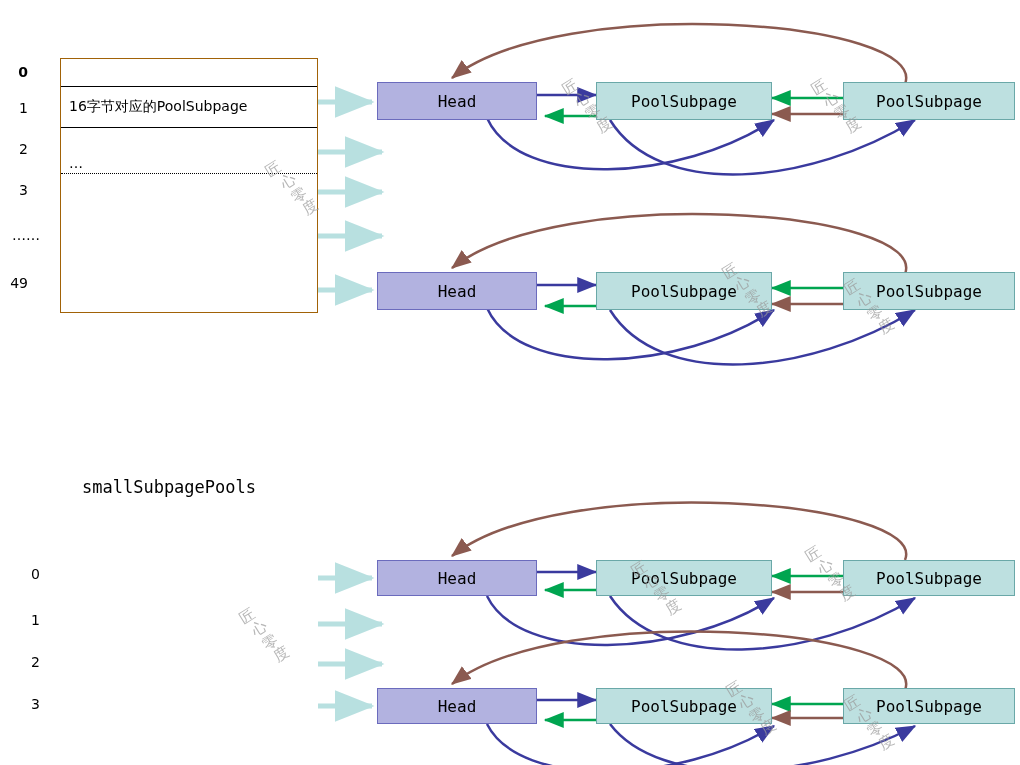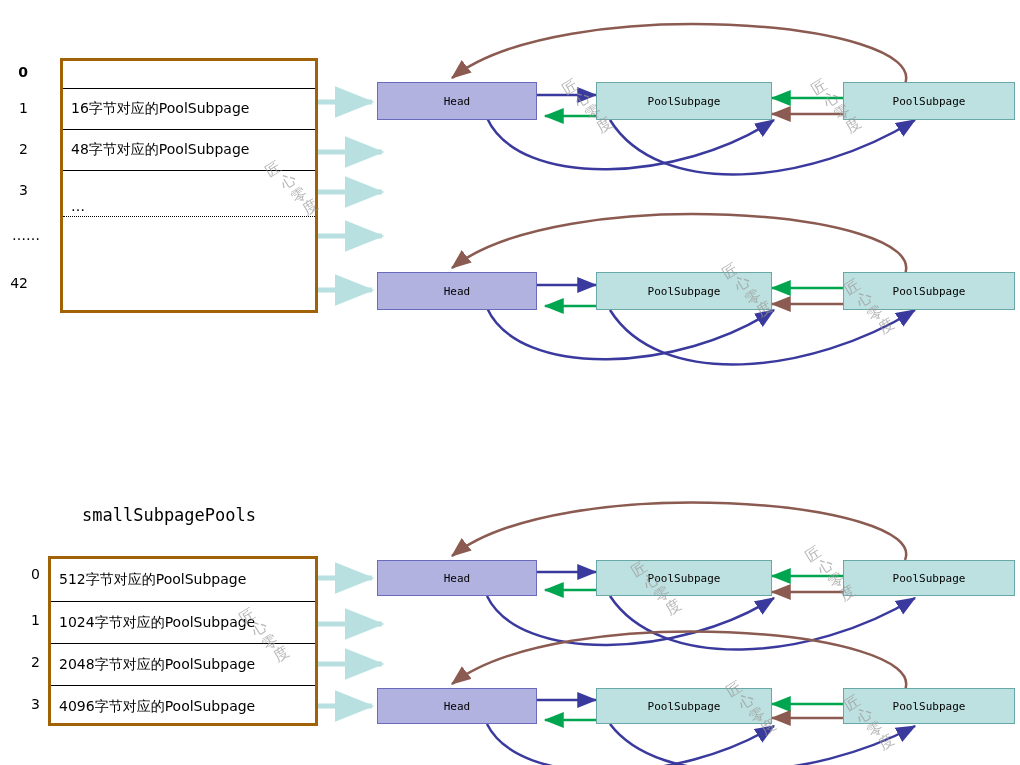--- a/index.html
+++ b/index.html
@@ -29,21 +29,21 @@
   }
   .title {
     position: absolute;
     font-family: "DejaVu Sans Mono", monospace;
     font-size: 17px;
     color: #000000;
     white-space: nowrap;
   }
   .table {
     position: absolute;
-    border: 3px solid #a16207;
+    border: 1px solid #a16207;
     box-sizing: border-box;
     background: #ffffff;
   }
   .trow {
     box-sizing: border-box;
     border-bottom: 1px solid #000000;
     display: flex;
     align-items: center;
     padding-left: 8px;
     font-size: 14px;
@@ -61,21 +61,21 @@
   }
   .idx.bold { font-weight: bold; }
   .node {
     position: absolute;
     box-sizing: border-box;
     border: 1px solid #5b6ab0;
     display: flex;
     align-items: center;
     justify-content: center;
     font-family: "DejaVu Sans Mono", monospace;
-    font-size: 11px;
+    font-size: 16px;
     color: #000000;
     white-space: nowrap;
   }
   .node.head {
     background: #b2b2e0;
     border-color: #6b6bbd;
   }
   .node.sub {
     background: #bde0e0;
     border-color: #6aa8a8;
@@ -173,50 +173,43 @@
       <path d="M487,724 C520,790 680,784 774,726" stroke="#3a3a9e" stroke-width="2.5" fill="none" marker-end="url(#ar-blue)"></path>
     </g>
   </svg>
 
 
   <div class="idx bold" style="left:0px; top:64px; width:28px;">0</div>
   <div class="idx" style="left:0px; top:100px; width:28px;">1</div>
   <div class="idx" style="left:0px; top:141px; width:28px;">2</div>
   <div class="idx" style="left:0px; top:182px; width:28px;">3</div>
   <div class="idx" style="left:0px; top:227px; width:40px;">……</div>
-  <div class="idx" style="left:0px; top:275px; width:28px;">42</div>
+  <div class="idx" style="left:0px; top:275px; width:28px;">49</div>
 
   <div class="table" style="left:60px; top:58px; width:258px; height:255px;">
     <div class="trow" style="height:28px;"></div>
     <div class="trow" style="height:41px;">16字节对应的PoolSubpage</div>
-    <div class="trow" style="height:41px;">48字节对应的PoolSubpage</div>
     <div class="trow dotted" style="height:46px; align-items:flex-end; padding-bottom:2px;">…</div>
   </div>
 
   <div class="node head" style="left:377px; top:82px; width:160px; height:38px;">Head</div>
   <div class="node sub" style="left:596px; top:82px; width:176px; height:38px;">PoolSubpage</div>
   <div class="node sub" style="left:843px; top:82px; width:172px; height:38px;">PoolSubpage</div>
 
   <div class="node head" style="left:377px; top:272px; width:160px; height:38px;">Head</div>
   <div class="node sub" style="left:596px; top:272px; width:176px; height:38px;">PoolSubpage</div>
   <div class="node sub" style="left:843px; top:272px; width:172px; height:38px;">PoolSubpage</div>
 
-  <div class="title" style="left:82px; top:505px;">smallSubpagePools</div>
+  <div class="title" style="left:82px; top:477px;">smallSubpagePools</div>
 
   <div class="idx" style="left:12px; top:566px; width:28px;">0</div>
   <div class="idx" style="left:12px; top:612px; width:28px;">1</div>
   <div class="idx" style="left:12px; top:654px; width:28px;">2</div>
   <div class="idx" style="left:12px; top:696px; width:28px;">3</div>
 
-  <div class="table" style="left:48px; top:556px; width:270px; height:170px;">
-    <div class="trow" style="height:43px;">512字节对应的PoolSubpage</div>
-    <div class="trow" style="height:42px;">1024字节对应的PoolSubpage</div>
-    <div class="trow" style="height:42px;">2048字节对应的PoolSubpage</div>
-    <div class="trow last" style="height:41px;">4096字节对应的PoolSubpage</div>
-  </div>
 
   <div class="node head" style="left:377px; top:560px; width:160px; height:36px;">Head</div>
   <div class="node sub" style="left:596px; top:560px; width:176px; height:36px;">PoolSubpage</div>
   <div class="node sub" style="left:843px; top:560px; width:172px; height:36px;">PoolSubpage</div>
 
   <div class="node head" style="left:377px; top:688px; width:160px; height:36px;">Head</div>
   <div class="node sub" style="left:596px; top:688px; width:176px; height:36px;">PoolSubpage</div>
   <div class="node sub" style="left:843px; top:688px; width:172px; height:36px;">PoolSubpage</div>
 
   <div id="watermark-layer">

